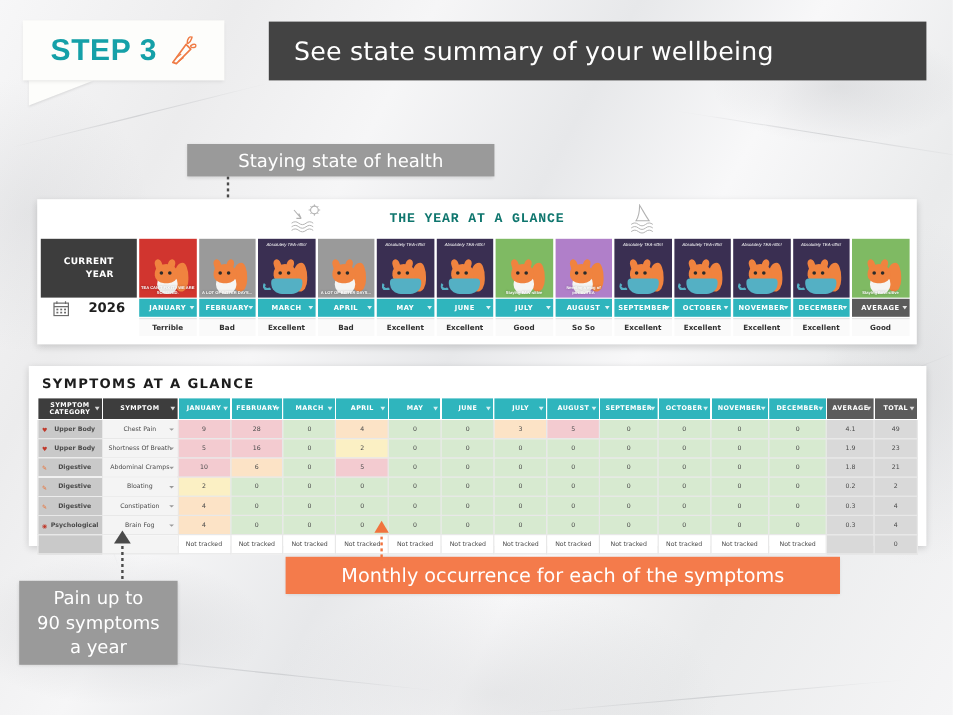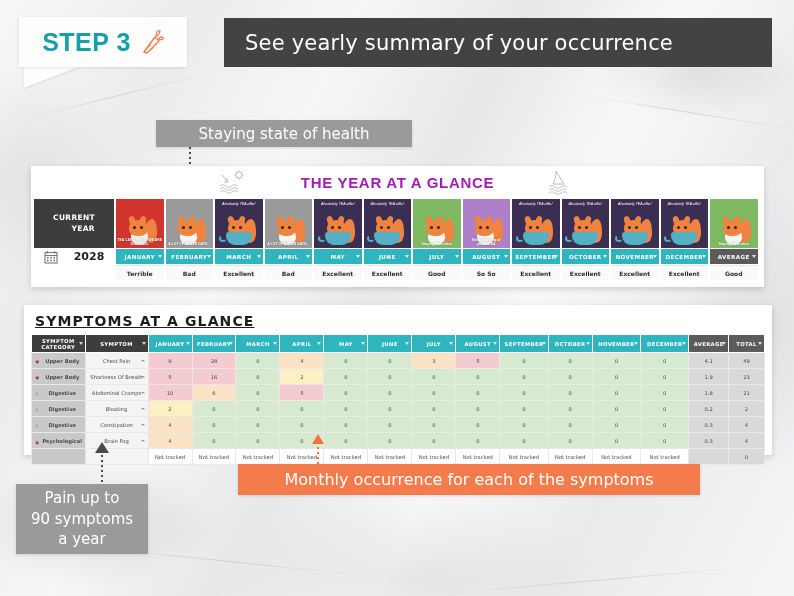--- a/index.html
+++ b/index.html
@@ -85,22 +85,22 @@
   
   .panel {
     position: absolute; background: #ffffff;
     box-shadow: 0 2px 6px rgba(0,0,0,0.16);
   }
   #panel-year { left: 31px; top: 166px; width: 733px; height: 121px; }
   .year-title-row {
     height: 33px; display: flex; align-items: center; justify-content: center; gap: 54px;
   }
   .year-title {
-    font-family: Liberation Sans, sans-serif; font-weight: bold;
-    font-size: 15px; letter-spacing: 0.7px; color: #a21caf;
+    font-family: Liberation Mono, monospace; font-weight: bold;
+    font-size: 11px; letter-spacing: 0.7px; color: #0f766e;
   }
   .doodle { opacity: 0.45; }
 
   .year-grid { display: flex; padding: 0 2px; }
   .ycol { display: flex; flex-direction: column; }
   .ycol.first { width: 82px; }
   .ycol.mon { width: 49.5px; }
 
   .card {
     height: 49px; margin: 0 1px; position: relative; overflow: hidden;
@@ -151,22 +151,22 @@
     height: 15px; margin: 1px; display: flex; align-items: center; justify-content: center;
     gap: 16px; color: #1f1f1f; font-weight: bold; font-size: 11px;
     font-family: "DejaVu Sans", sans-serif;
   }
   .cal-icon { width: 14px; height: 14px; }
   .year-left-blank { height: 15px; }
 
   
   #panel-sym { left: 24px; top: 305px; width: 748px; height: 150px; padding: 6px 7px 8px 7px; }
   .sym-title {
-    font-family: "DejaVu Sans", sans-serif; font-weight: bold; font-size: 14px;
-    letter-spacing: 1.1px; color: #1d1d1d; padding: 2px 0 5px 4px; text-decoration: underline;
+    font-family: "DejaVu Sans", sans-serif; font-weight: bold; font-size: 11px;
+    letter-spacing: 1.1px; color: #1d1d1d; padding: 2px 0 5px 4px;
   }
   table.sym { border-collapse: collapse; width: 100%; table-layout: fixed; }
   table.sym th {
     background: #2fb5bd; color: #fff; font-size: 5.3px; font-weight: bold;
     letter-spacing: 0.35px; height: 18px; border: 1px solid #ffffff;
     font-family: "DejaVu Sans", sans-serif; position: relative;
   }
   table.sym th.dark { background: #3d3d3d; }
   table.sym th.grey { background: #5b5b5b; }
   table.sym th .fchev { position: absolute; right: 2px; top: 7px; width: 0; height: 0; border-left: 2.5px solid transparent; border-right: 2.5px solid transparent; border-top: 3px solid rgba(255,255,255,0.8); }
@@ -203,21 +203,21 @@
   <span class="step-label">STEP 3</span>
   <svg class="carrot" viewBox="0 0 26 28">
     <path d="M6 24 L17 9 L21 13 L9 25 Z" fill="none" stroke="#ef7b45" stroke-width="1.4" stroke-linejoin="round"></path>
     <path d="M9 20 L13 17 M11 23 L15 20" stroke="#ef7b45" stroke-width="1"></path>
     <path d="M18 8 C18 4 20 2 22 3 C21 6 21 7 19 8 Z" fill="none" stroke="#ef7b45" stroke-width="1.2"></path>
     <path d="M21 10 C24 8 26 9 25 11 C23 12 22 12 21 11 Z" fill="none" stroke="#ef7b45" stroke-width="1.2"></path>
   </svg>
 </div>
 
 <div class="banner">
-  <span class="banner-text">See yearly summary of your occurrence</span>
+  <span class="banner-text">See state summary of your wellbeing</span>
 </div>
 
 <div class="callout" id="c-health">
   <span>Staying state of health</span>
 </div>
 <div class="dotted-v" style="left:189px;top:147px;height:35px;"></div>
 <div class="arrow-down" style="left:183px;top:180px;"></div>
 
 <div class="panel" id="panel-year">
   <div class="year-title-row">
@@ -249,21 +249,21 @@
             <path d="M3.4 1v2.4M10.6 1v2.4" stroke="#6b6b6b" stroke-width="1"></path>
             <g fill="#6b6b6b">
               <rect x="3" y="7.2" width="1.6" height="1.4"></rect>
               <rect x="6.2" y="7.2" width="1.6" height="1.4"></rect>
               <rect x="9.4" y="7.2" width="1.6" height="1.4"></rect>
               <rect x="3" y="9.8" width="1.6" height="1.4"></rect>
               <rect x="6.2" y="9.8" width="1.6" height="1.4"></rect>
               <rect x="9.4" y="9.8" width="1.6" height="1.4"></rect>
             </g>
           </svg>
-          <span>2028</span>
+          <span>2026</span>
         </div>
         <div class="year-left-blank"></div>
       </div>
       <div class="ycol mon">
         <div class="card" style="background: rgb(209, 53, 47);">
           <div class="sq">
             <div class="tail"></div>
             <div class="ear1"></div>
             <div class="ear2"></div>
             <div class="body"></div>

